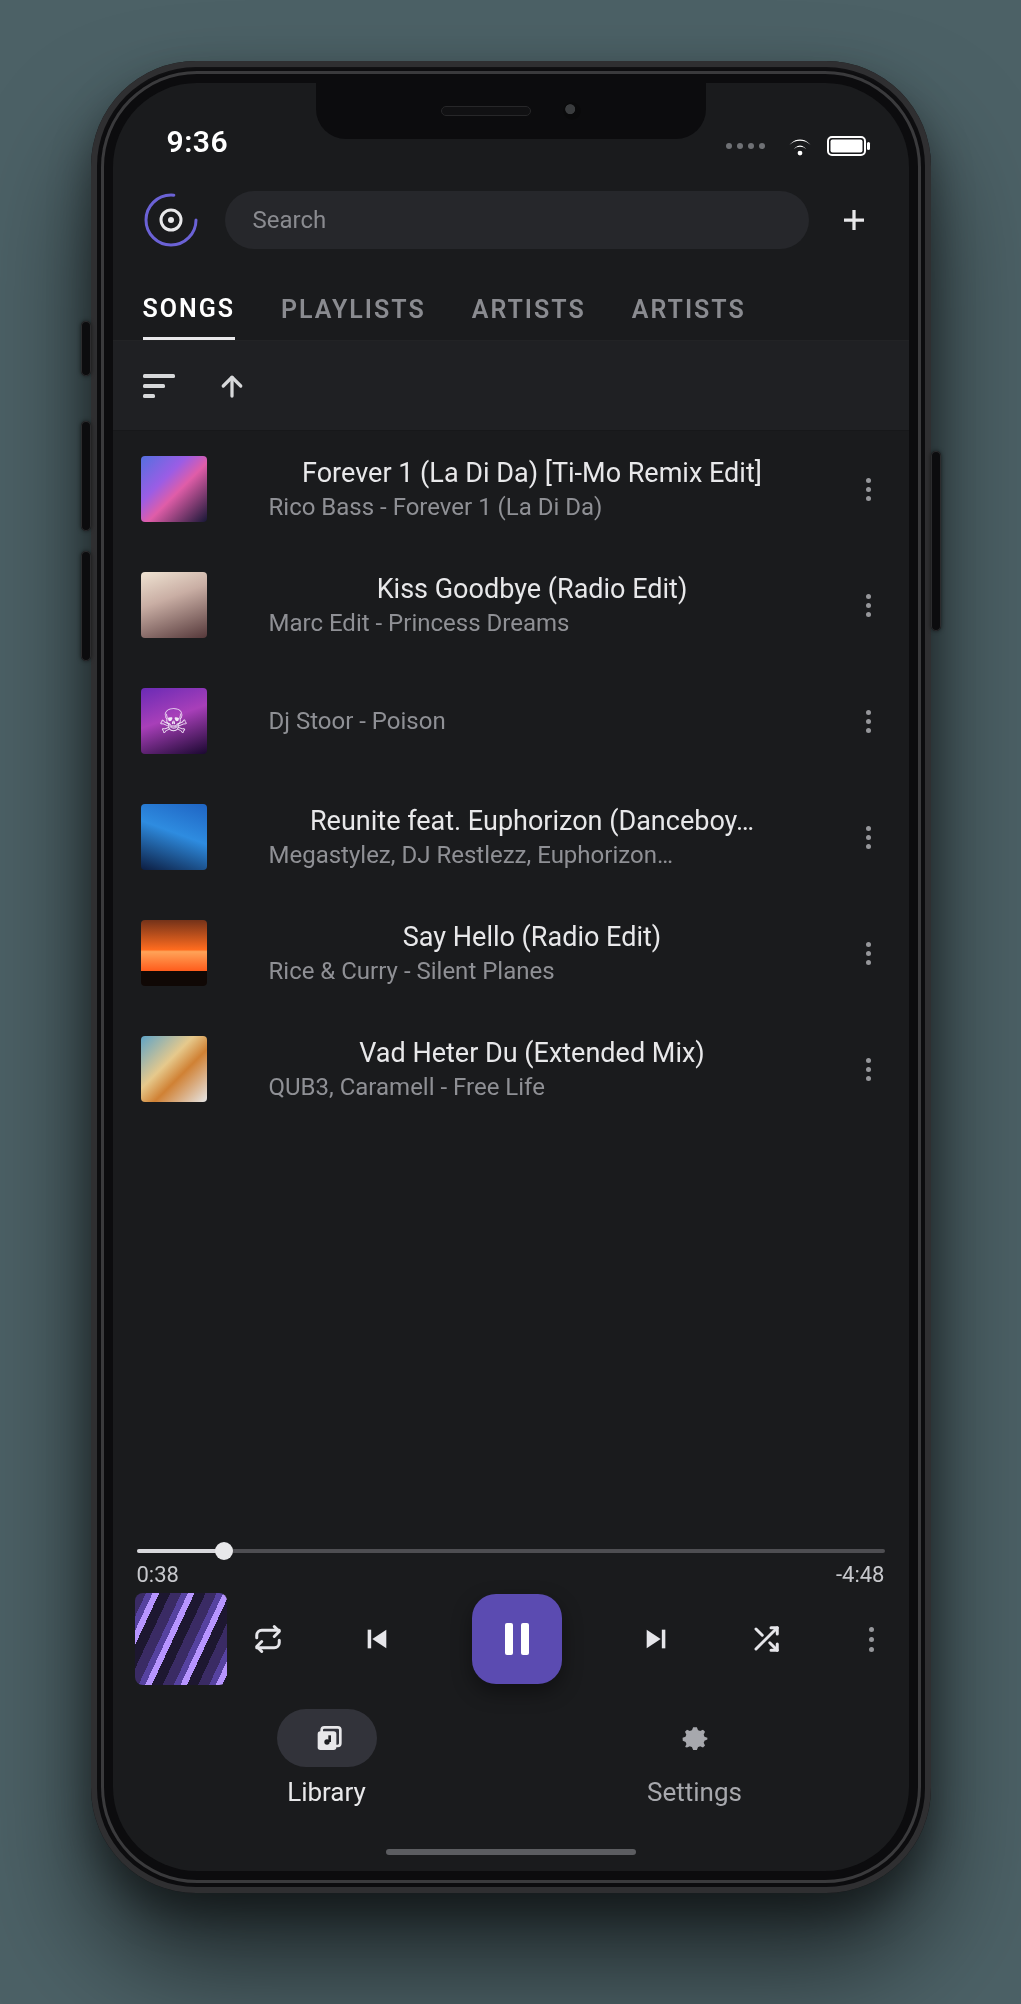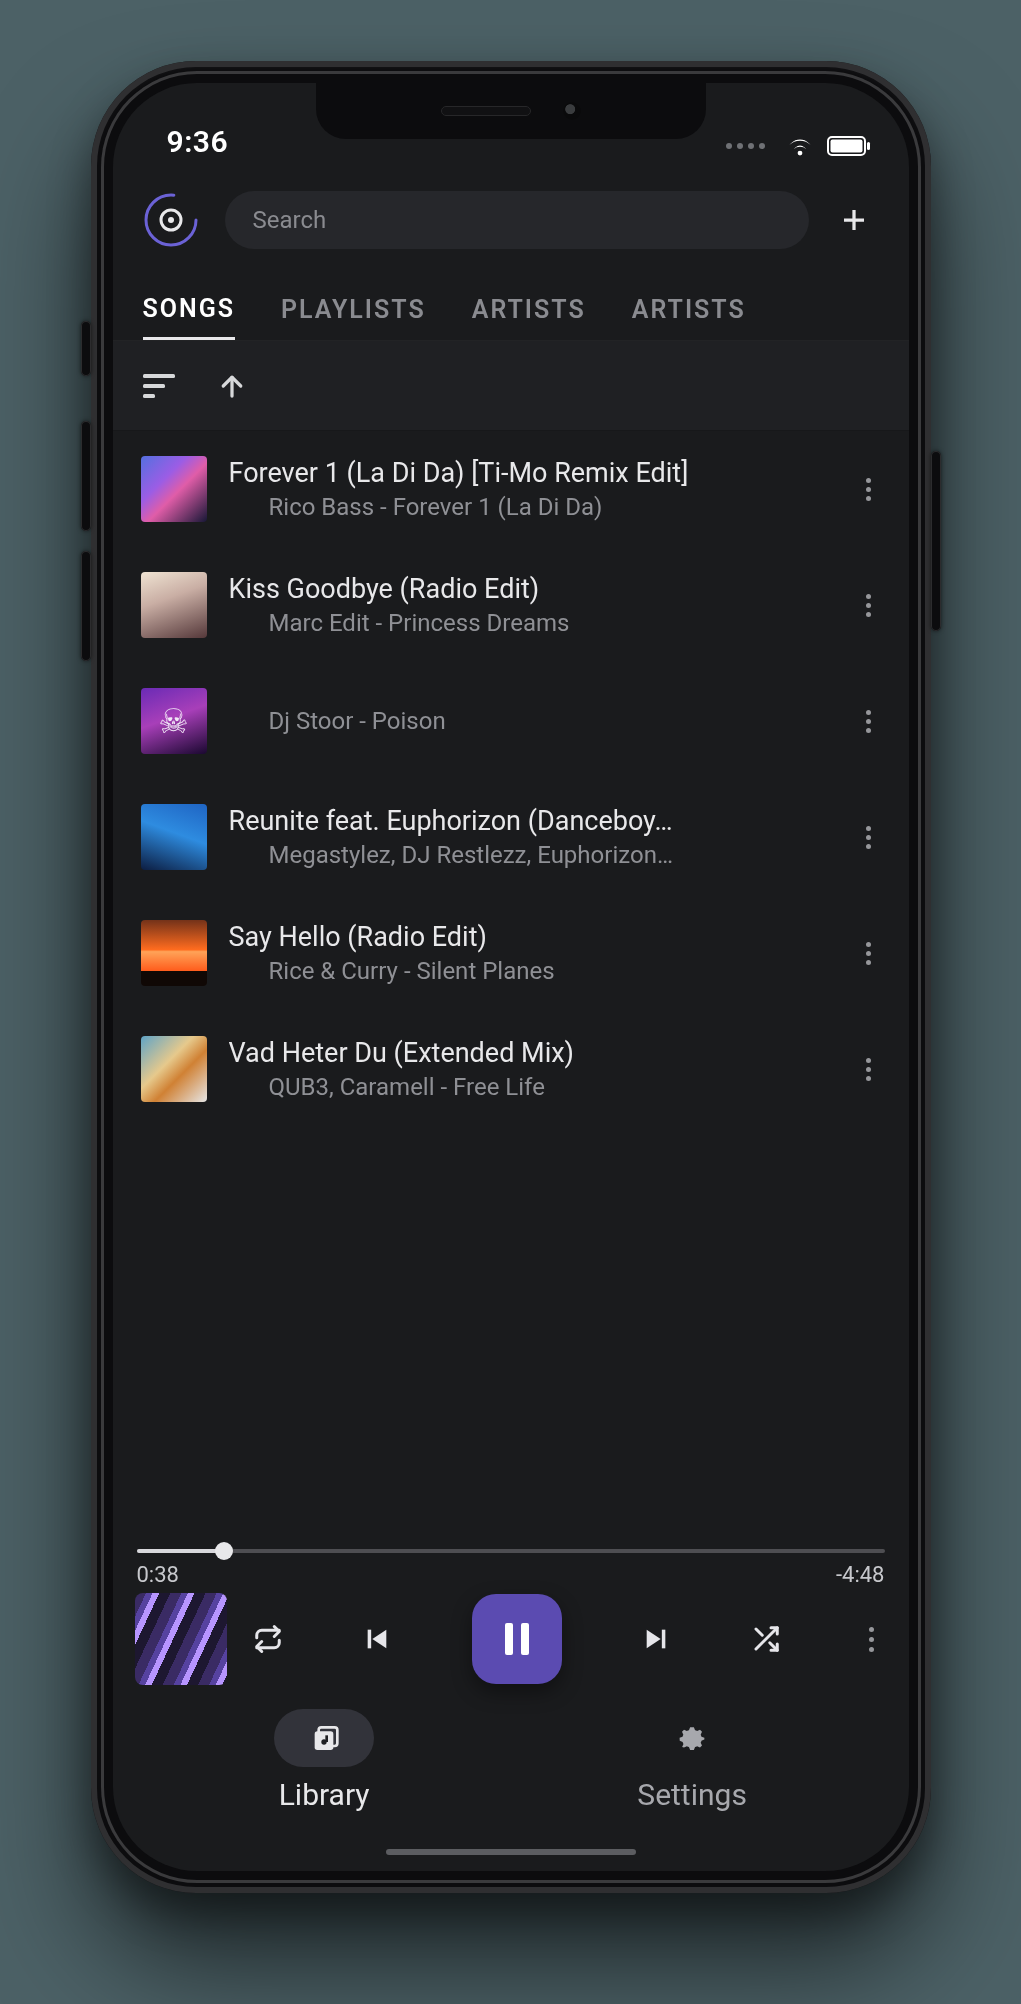--- a/index.html
+++ b/index.html
@@ -215,20 +215,21 @@
   .art-np { background: repeating-linear-gradient(115deg,#3a2b64 0 10px,#5642a0 10px 16px,#b795ff 16px 22px,#1d1730 22px 32px); }
 
   .meta { flex: 1; min-width: 0; }
   .title {
     font-size: 27px;
     color: #e8e8ea;
     margin-bottom: 4px;
     white-space: nowrap;
     overflow: hidden;
     text-overflow: ellipsis;
+    text-align: center;
   }
   .subtitle {
     font-size: 24px;
     color: #8f9095;
     white-space: nowrap;
     overflow: hidden;
     text-overflow: ellipsis;
     margin-left: 40px;
   }
   .more {
@@ -299,21 +300,21 @@
     display:flex; flex-direction:column; align-items:center; gap:10px;
     color:#a7a8ad;
   }
   .nav-item.active { color:#e8e8ea; }
   .nav-pill {
     width: 100px; height: 58px;
     border-radius: 30px;
     display:flex; align-items:center; justify-content:center;
   }
   .nav-item.active .nav-pill { background:#32333a; }
-  .nav-label { font-size:30px;text-align:center; }
+  .nav-label { font-size:26px;text-align:center; }
   .home-indicator {
     position:absolute; bottom:16px; left:50%;
     width: 250px; height:6px; background:#5c5d61;
     border-radius:3px; transform: translateX(-50%);
   }
 </style>
 </head>
 <body>
 
 <div class="stage">

